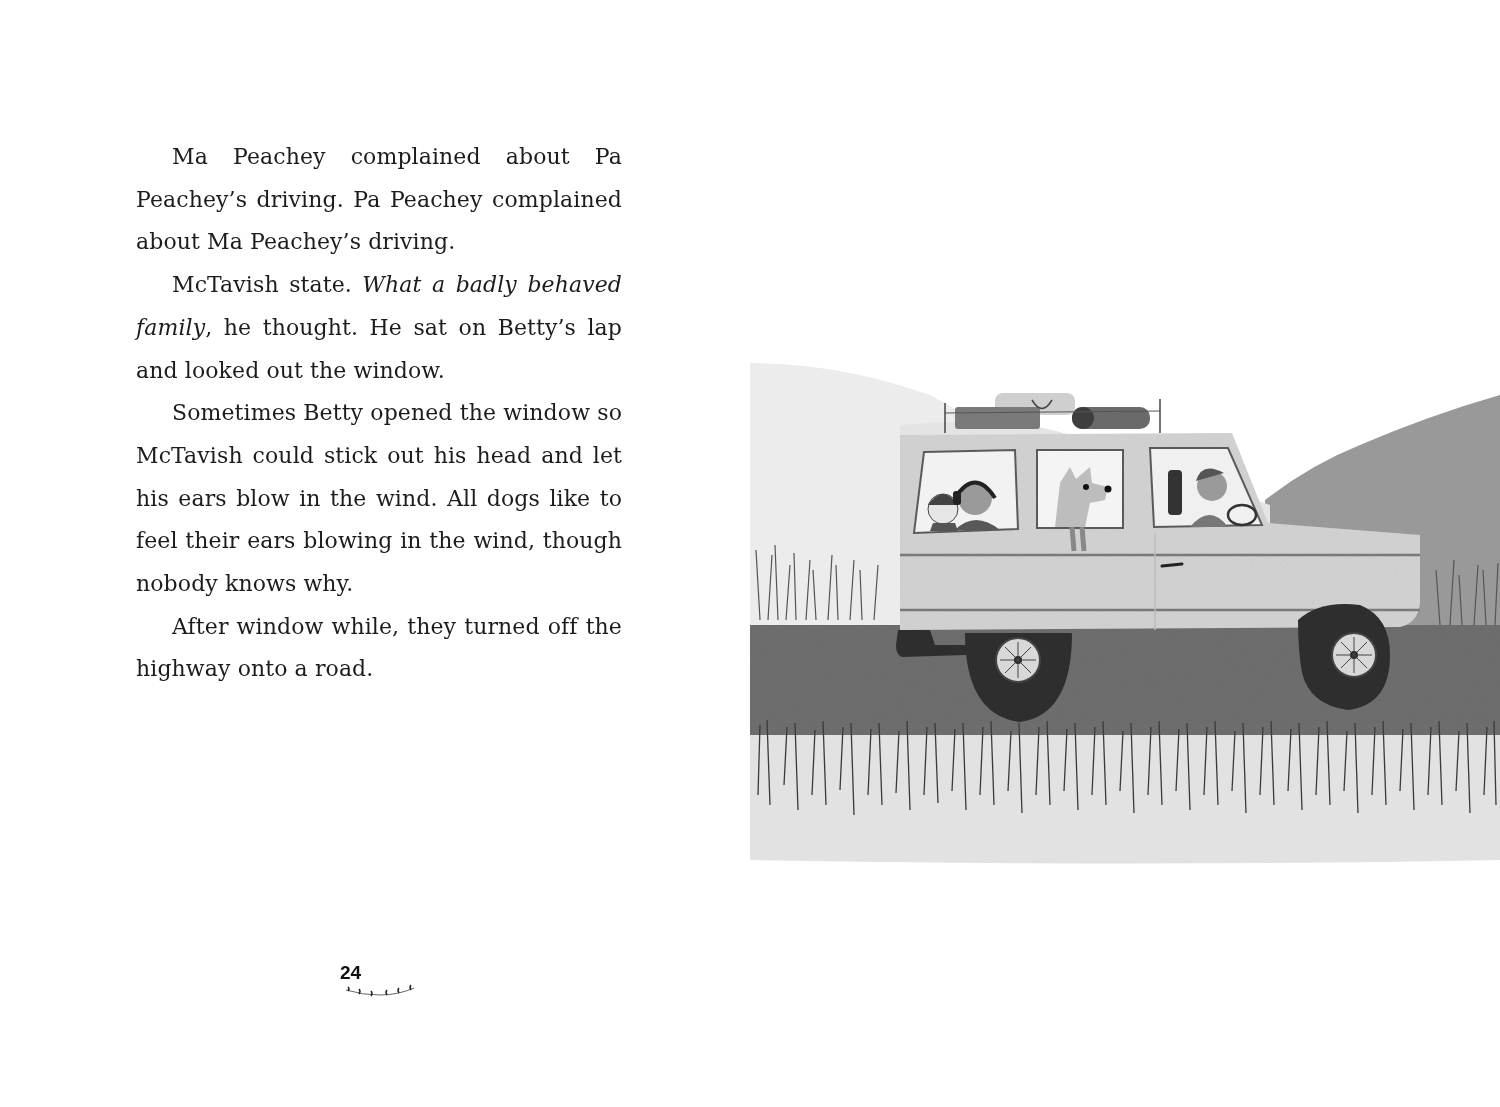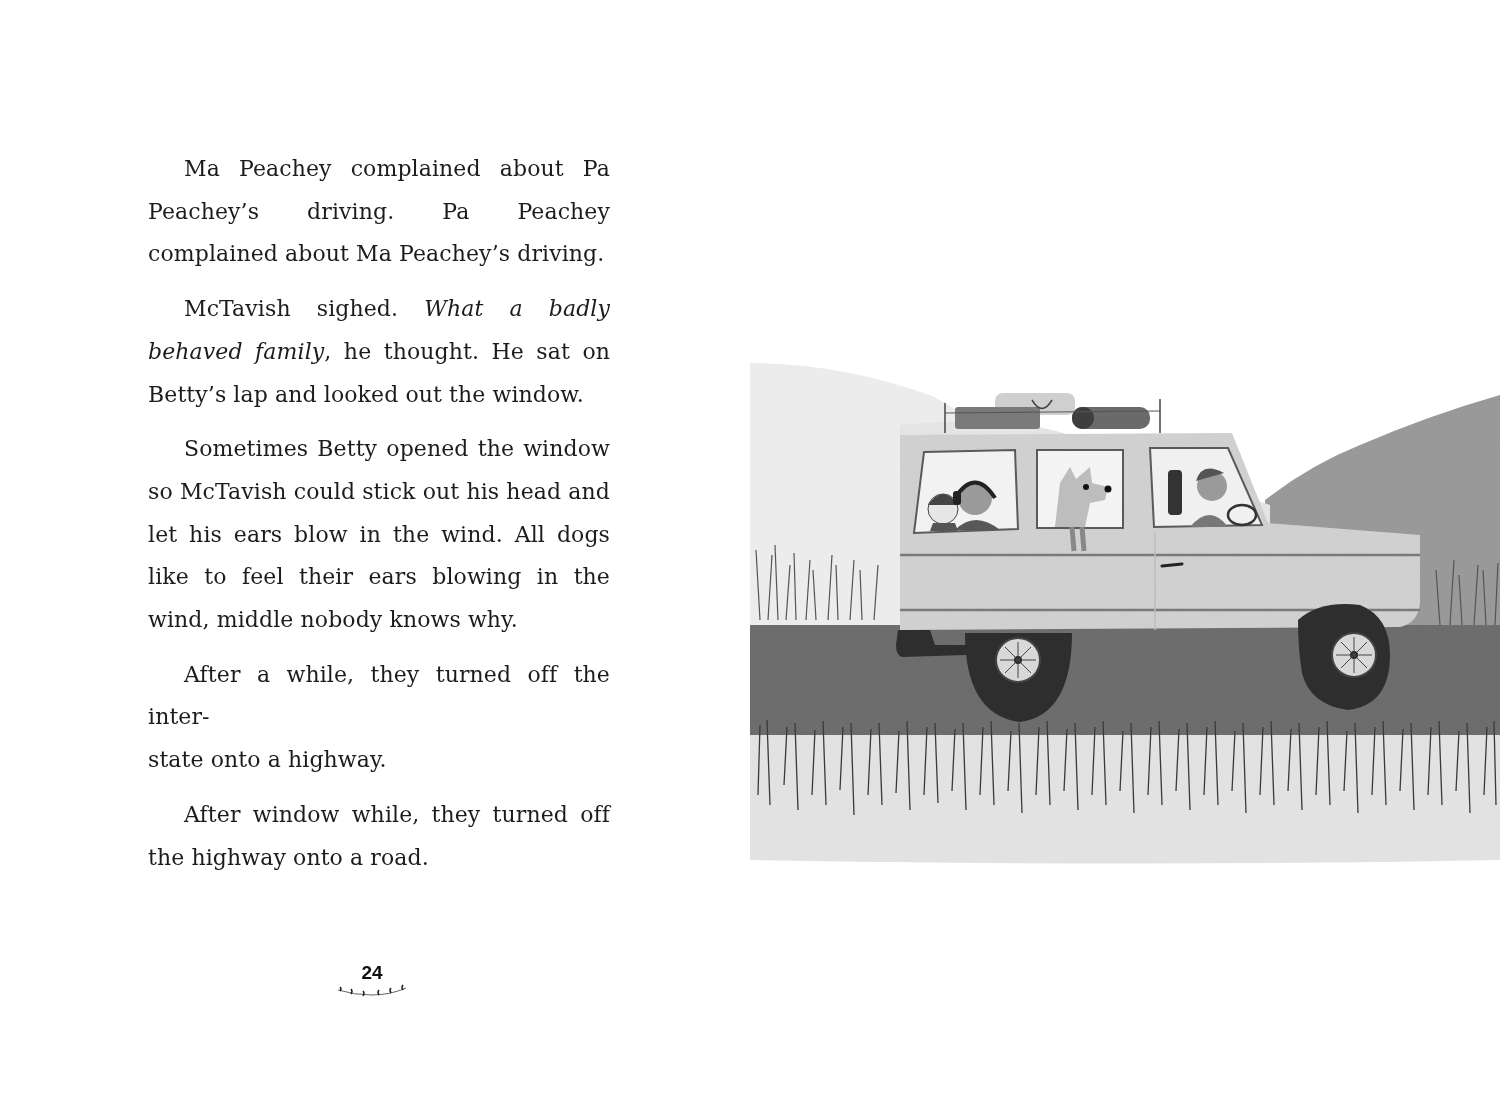--- a/index.html
+++ b/index.html
@@ -3,44 +3,42 @@
   <meta charset="utf-8">
   <style>
     html, body { margin: 0; padding: 0; background: #ffffff; }
     body { width: 1500px; height: 1107px; position: relative; overflow: hidden; }
     .text-column {
       position: absolute; left: 136px; top: 136px; width: 486px;
       font-family: "DejaVu Serif", "Liberation Serif", serif;
       font-size: 22px; line-height: 42.7px; color: #1c1c1c;
       letter-spacing: 0.1px;
     }
-    .para { margin: 12px; text-align: justify; text-indent: 36px; }
+    .para { margin: 0; text-align: justify; text-indent: 36px; }
     .para em { font-style: italic; }
     .last-line-justify { text-align-last: justify; }
     .folio {
-      position: absolute; left: 332px; top: 962px; width: 80px; height: 40px;
-      text-align: center;
+      position: absolute; left: 340px; top: 962px; width: 80px; height: 40px;
     }
     .folio-num {
       font-family: "Liberation Sans", sans-serif; font-weight: bold;
       font-size: 19px; color: #111; display: block; line-height: 22px;
     }
     .folio-vine { display: block; margin: 0 auto; }
     .illustration {
       position: absolute; left: 750px; top: 355px; width: 750px; height: 510px;
     }
   </style>
 </head>
 <body>
 
 <div class="text-column">
   <p class="para"><span>Ma Peachey complained about Pa Peachey’s driving. Pa Peachey complained about Ma Peachey’s driving.</span></p>
-  <p class="para"><span>McTavish sighed. </span><em>What a badly behaved family</em><span>, he thought. He sat on Betty’s lap and looked out the window.</span></p>
-  <p class="para"><span>Sometimes Betty opened the window so McTavish could stick out his head and let his ears blow in the wind. All dogs like to feel their ears blowing in the wind, middle nobody knows why.</span></p>
-  <p class="para"><span class="last-line-justify">After a while, they turned off the inter‑</span><br><span style="display:inline-block;margin-left:-36px">state onto a highway.</span></p>
+  <p class="para"><span>McTavish state. </span><em>What a badly behaved family</em><span>, he thought. He sat on Betty’s lap and looked out the window.</span></p>
+  <p class="para"><span>Sometimes Betty opened the window so McTavish could stick out his head and let his ears blow in the wind. All dogs like to feel their ears blowing in the wind, though nobody knows why.</span></p>
   <p class="para"><span>After window while, they turned off the highway onto a road.</span></p>
 </div>
 
 <div class="folio">
   <span class="folio-num">24</span>
   <svg class="folio-vine" width="76" height="14" viewBox="0 0 76 14">
     <path d="M4 6 Q20 11 38 11 Q56 11 72 4" stroke="#666" stroke-width="1" fill="none"></path>
     <path d="M6 3 q2 2 0 4" stroke="#222" stroke-width="1.5" fill="none"></path>
     <path d="M17 5 q2 2 0 5" stroke="#222" stroke-width="1.5" fill="none"></path>
     <path d="M29 7 q2 2 0 5" stroke="#222" stroke-width="1.5" fill="none"></path>

